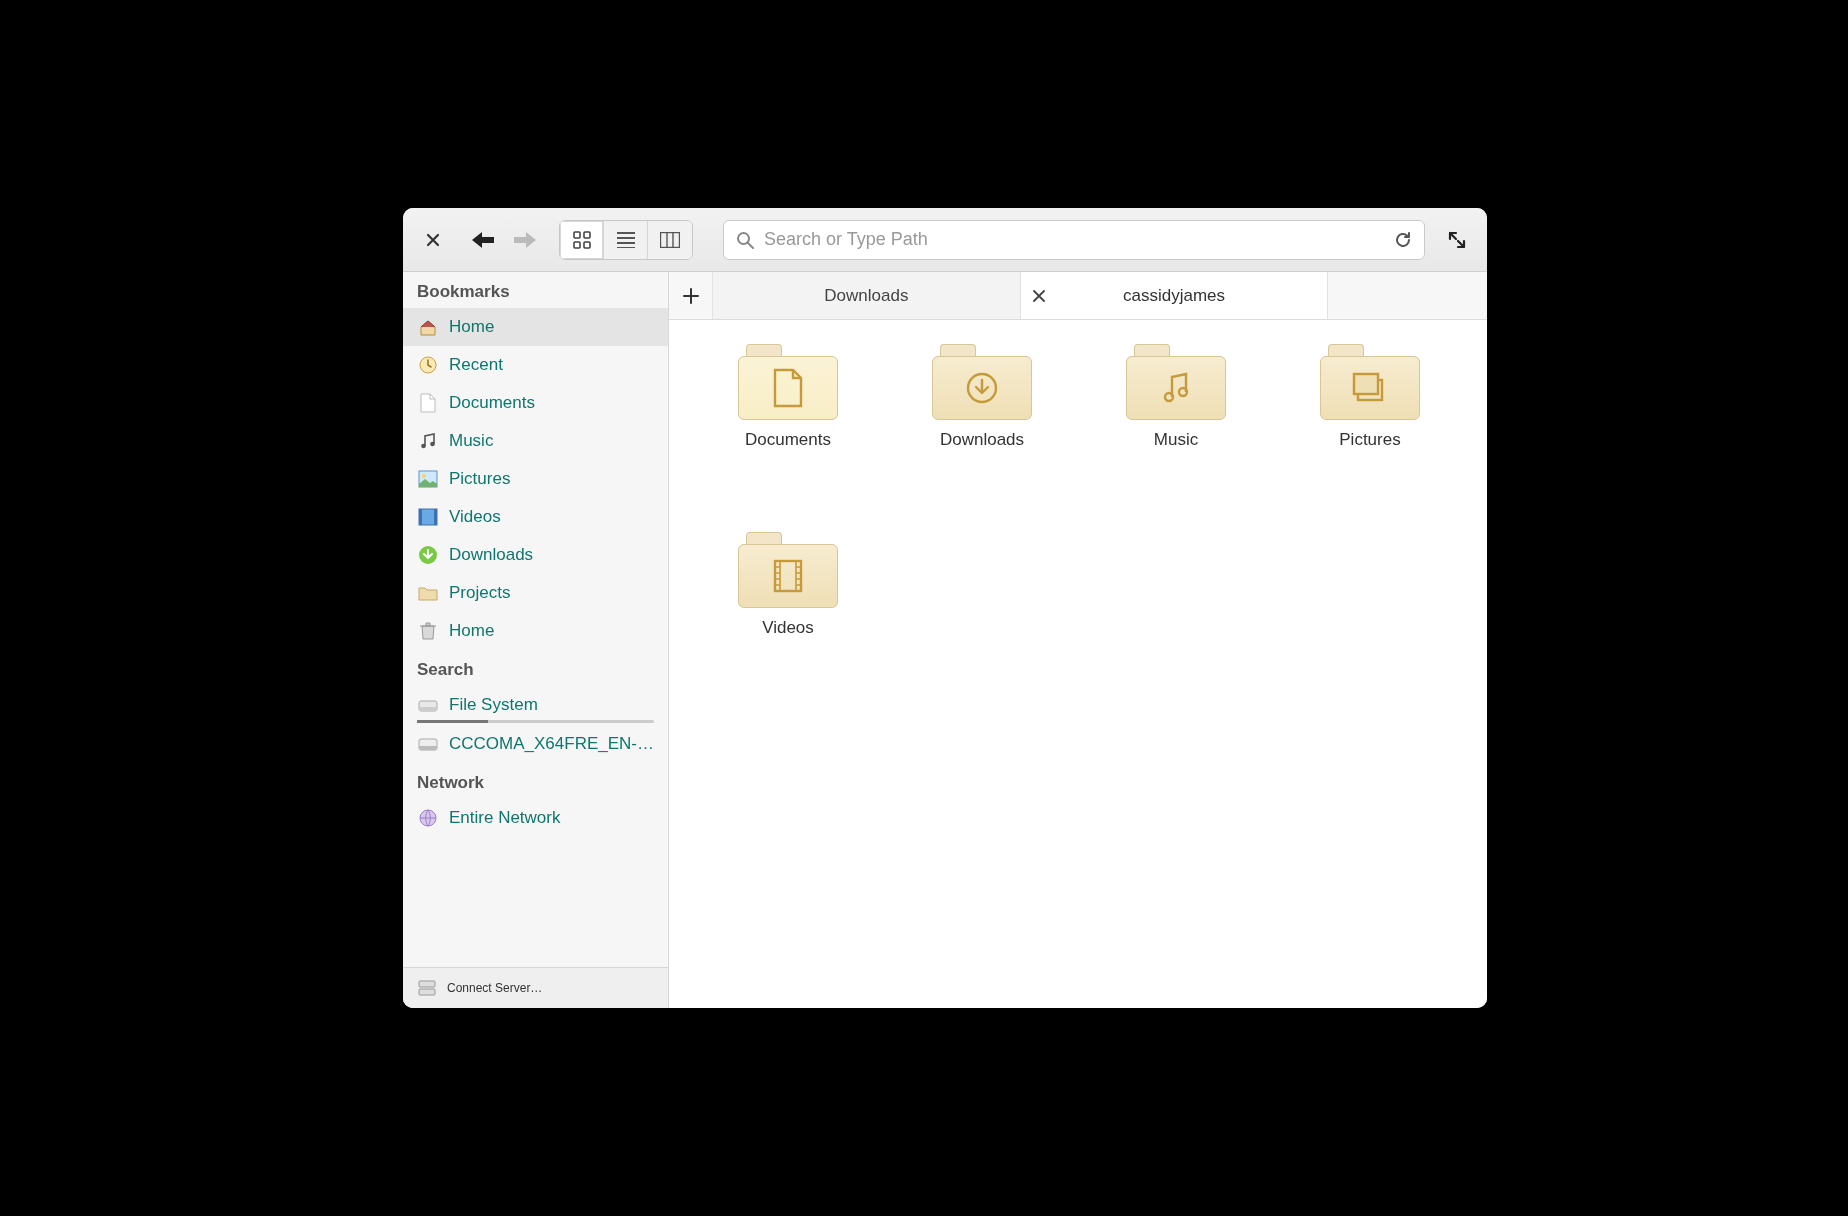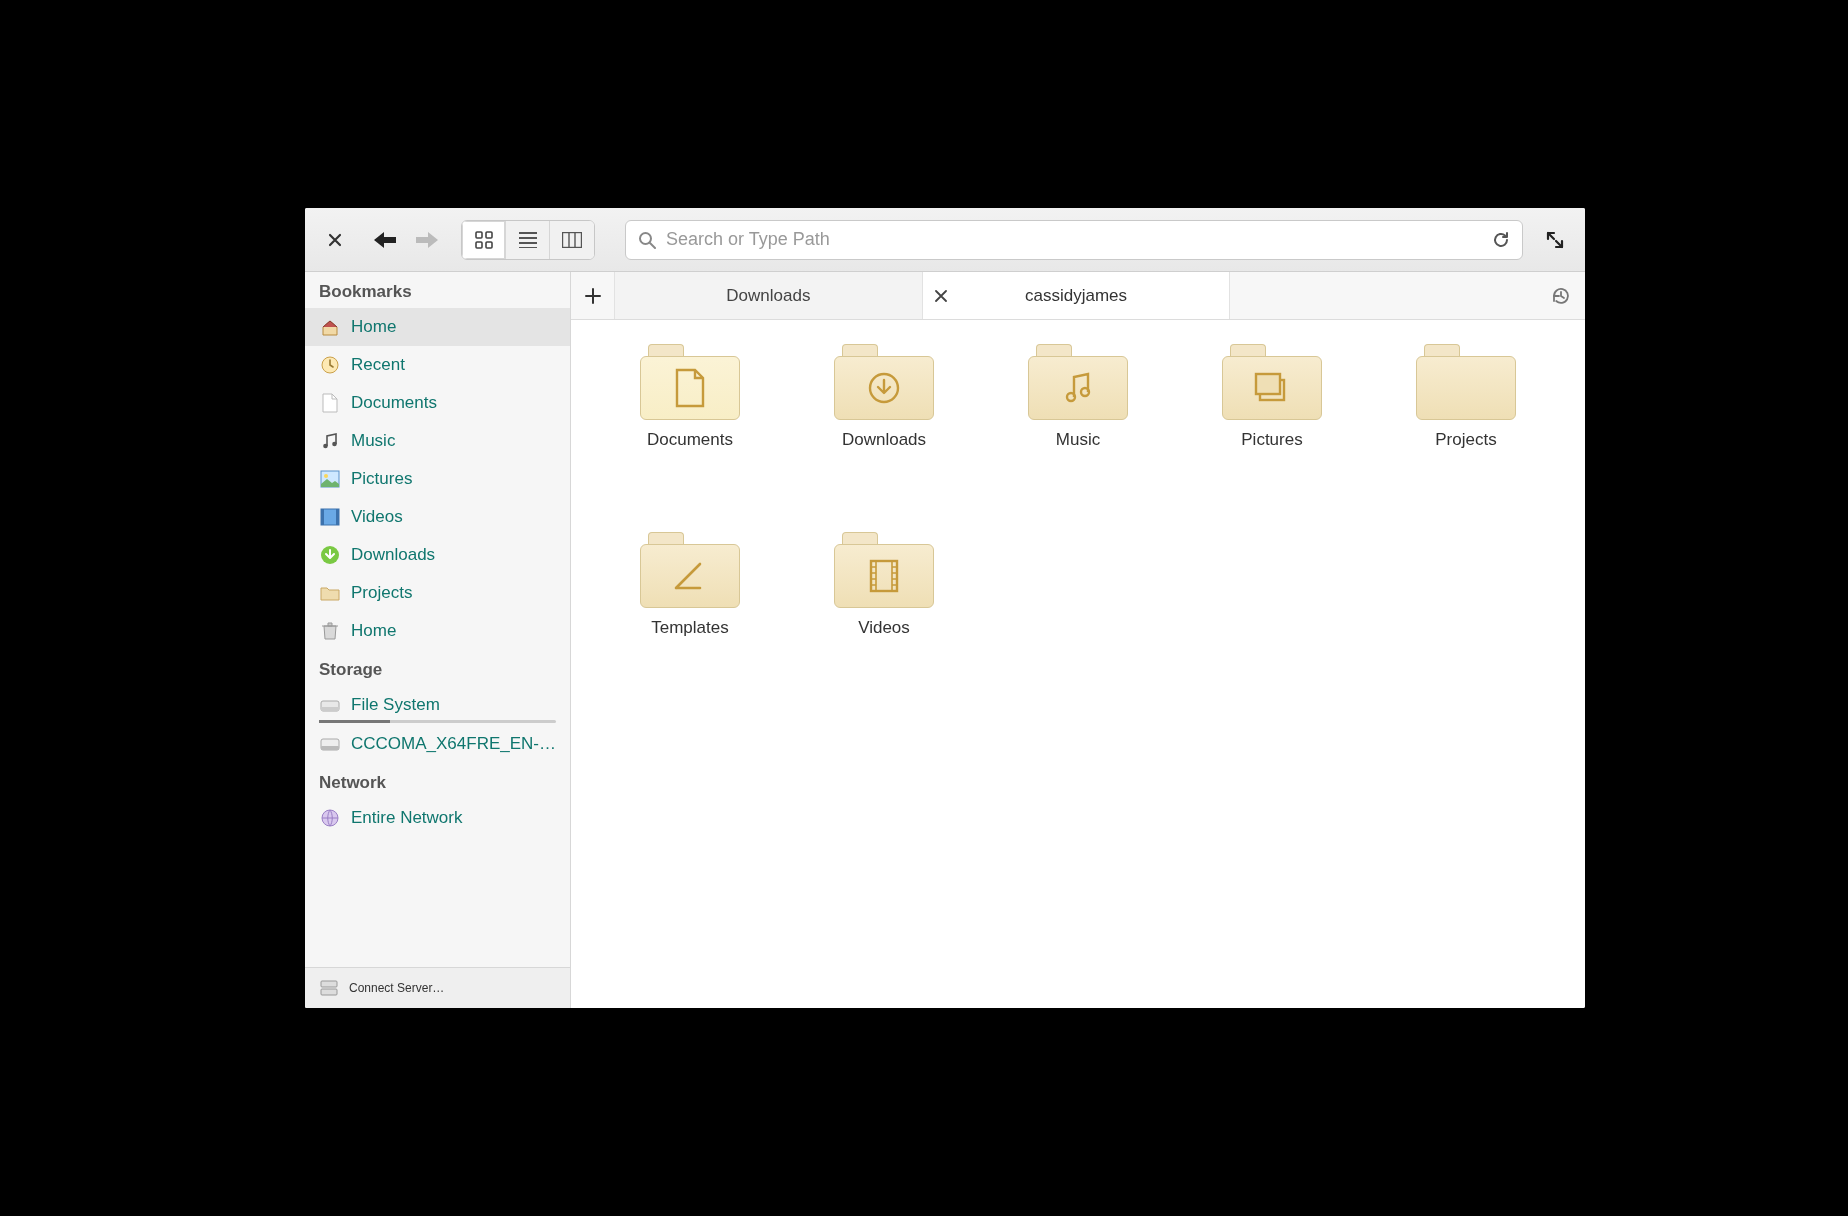--- a/index.html
+++ b/index.html
@@ -3,23 +3,23 @@
 <meta charset="utf-8">
 <style>
   * { box-sizing: border-box; margin: 0; padding: 0; }
   body {
     background: #000;
     font-family: -apple-system, "Helvetica Neue", "Segoe UI", sans-serif;
     width: 1848px; height: 1216px;
     display: flex; align-items: center; justify-content: center;
   }
   .window {
-    width: 1280px; height: 800px;
+    width: 1084px; height: 800px;
     background: #fff;
-    border-radius: 2px;
+    border-radius: 10px;
     box-shadow: 0 14px 40px rgba(0,0,0,0.6);
     display: flex; flex-direction: column;
     overflow: hidden;
     margin-left: 42px;
   }
   
   .toolbar {
     height: 64px;
     background: linear-gradient(#f2f2f2,#e8e8e8);
     border-bottom: 1px solid #cfcfcf;
@@ -285,21 +285,21 @@
       <div class="sb-item">
         <span class="icon">
           <svg width="18" height="20" viewBox="0 0 18 20">
               <path d="M3 5h12l-1 13H4z" fill="#d9d9d9" stroke="#999"></path>
               <path d="M1 5h16M7 2h4v3H7z" fill="#ccc" stroke="#999"></path>
             </svg>
         </span>
         <span>Home</span>
       </div>
 
-      <div class="sb-section-title">Storage</div>
+      <div class="sb-section-title">Search</div>
       <div class="sb-item" style="padding-bottom:4px">
         <span class="icon">
           <svg width="20" height="18" viewBox="0 0 20 18">
               <rect x="1" y="5" width="18" height="10" rx="2" fill="#e8e8e8" stroke="#aaa"></rect>
               <rect x="1" y="11" width="18" height="4" rx="1" fill="#ccc"></rect>
             </svg>
         </span>
         <span>File System</span>
       </div>
       <div class="storage-bar">
@@ -421,31 +421,20 @@
         </div>
 
         <div class="folder-item">
           <div class="folder-icon">
             <div class="folder-tab"></div>
             <div class="folder-body"></div>
           </div>
           <span>Projects</span>
         </div>
 
-        <div class="folder-item">
-          <div class="folder-icon">
-            <div class="folder-tab"></div>
-            <div class="folder-body">
-                <svg class="folder-glyph" width="40" height="36" viewBox="0 0 40 36">
-                  <path d="M6 30L30 6M6 30h24" fill="none" stroke="#c69a3b" stroke-width="2.6" stroke-linecap="round"></path>
-                </svg>
-              </div>
-          </div>
-          <span>Templates</span>
-        </div>
 
         <div class="folder-item">
           <div class="folder-icon">
             <div class="folder-tab"></div>
             <div class="folder-body">
                 <svg class="folder-glyph" width="34" height="38" viewBox="0 0 34 38">
                   <rect x="4" y="4" width="26" height="30" fill="none" stroke="#c69a3b" stroke-width="2.4"></rect>
                   <rect x="4" y="4" width="5" height="30" fill="none" stroke="#c69a3b" stroke-width="1.6"></rect>
                   <rect x="25" y="4" width="5" height="30" fill="none" stroke="#c69a3b" stroke-width="1.6"></rect>
                   <path d="M4 10h5M4 16h5M4 22h5M4 28h5M25 10h5M25 16h5M25 22h5M25 28h5" stroke="#c69a3b" stroke-width="1.6"></path>

